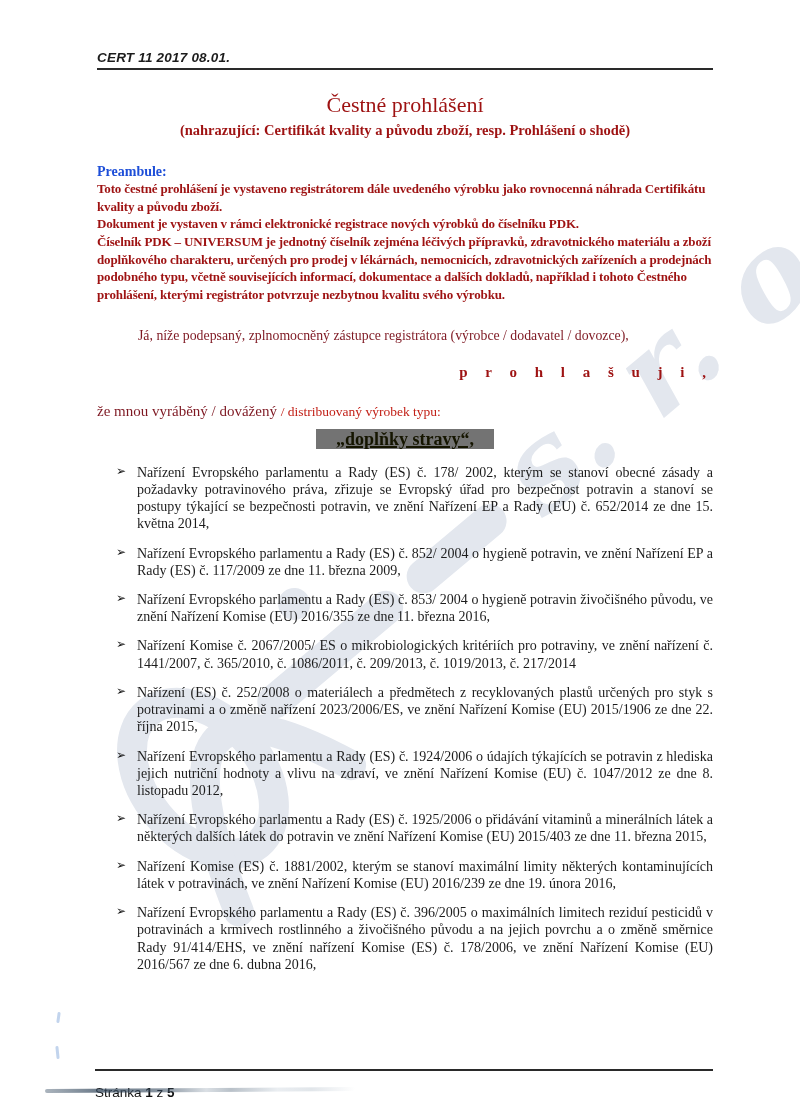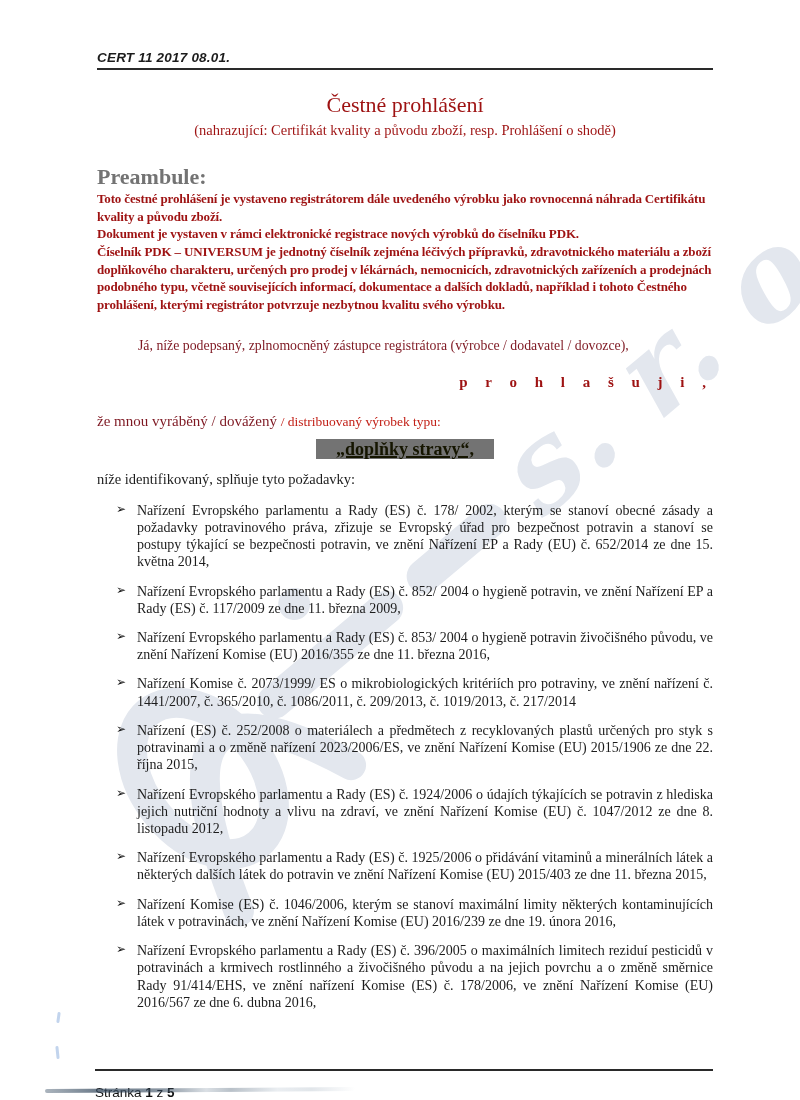--- a/index.html
+++ b/index.html
@@ -9,23 +9,23 @@
   }
   .wm{position:absolute;inset:0;z-index:0;pointer-events:none;}
   .content{position:relative;z-index:1;padding:50px 87px 0 97px;}
   
   .doc-header{
     font-family:"Liberation Sans","DejaVu Sans",sans-serif;font-style:italic;font-weight:700;
     font-size:13.5px;text-align:left;border-bottom:2px solid #2a2a2a;padding-bottom:3px;letter-spacing:.2px;
   }
   
   .title{margin-top:22px;text-align:center;font-weight:400;font-size:22px;color:#9e1212;}
-  .subtitle{margin-top:4px;text-align:center;font-weight:400;font-size:14.5px;color:#9e1212;}
+  .subtitle{margin-top:4px;text-align:center;font-weight:700;font-size:14.5px;color:#9e1212;}
   
-  .pre-head{margin-top:25px;font-weight:700;font-size:22px;color:#737373;}
+  .pre-head{margin-top:25px;font-weight:700;font-size:14px;color:#1d4ed8;}
   .pre-par{margin:0;font-weight:700;font-size:13px;line-height:1.36;color:#9e1212;letter-spacing:-.15px;text-align:left;}
   
   .intro{margin-top:24px;font-size:13.8px;color:#7e1822;text-indent:41px;}
   .verb{margin-top:20px;text-align:right;font-weight:700;font-size:15px;letter-spacing:7px;color:#9e1212;}
   .product-line{margin-top:22px;font-size:15px;color:#7e1822;}
   .product-line .bright{font-size:13.5px;color:#c22017;}
   .hl-line{margin-top:9px;text-align:center;}
   .hl{
     background:#737373;color:#151500;font-weight:700;font-size:18px;
     text-decoration:underline;text-decoration-thickness:2px;padding:0 20px;
@@ -85,31 +85,30 @@
     <div class="intro">Já, níže podepsaný, zplnomocněný zástupce registrátora (výrobce / dodavatel / dovozce),</div>
 
     <div class="verb">p r o h l a š u j i ,</div>
 
     <div class="product-line"><span>že mnou vyráběný / dovážený  </span><span class="bright">/ distribuovaný výrobek typu:</span></div>
 
     <div class="hl-line">
       <span class="hl">„doplňky stravy“,</span>
     </div>
 
-    <div class="req-intro">níže identifikovaný, splňuje tyto požadavky:</div>
 
     <ul class="reg-list">
         <li class="reg-item"><span class="marker">➢</span><span><span class="b">Nařízení Evropského parlamentu a Rady (ES) č. 178/ 2002</span><span>, kterým se stanoví obecné zásady a požadavky potravinového práva, zřizuje se Evropský úřad pro bezpečnost potravin a stanoví se postupy týkající se bezpečnosti potravin, ve znění Nařízení EP a Rady (EU) č. </span><span class="b">652/2014</span><span> ze dne 15. května 2014,</span></span></li>
         <li class="reg-item"><span class="marker">➢</span><span><span class="b">Nařízení Evropského parlamentu a Rady (ES) č. 852/ 2004</span><span> o hygieně potravin, ve znění Nařízení EP a Rady (ES) č. </span><span class="b">117/2009</span><span> ze dne 11. března 2009,</span></span></li>
         <li class="reg-item"><span class="marker">➢</span><span><span class="b">Nařízení Evropského parlamentu a Rady (ES) č. 853/ 2004</span><span> o hygieně potravin živočišného původu, ve znění Nařízení Komise (EU) </span><span class="b">2016/355</span><span> ze dne 11. března 2016,</span></span></li>
-        <li class="reg-item"><span class="marker">➢</span><span><span class="b">Nařízení Komise č. 2073/1999/ ES</span><span> o mikrobiologických kritériích pro potraviny, ve znění </span><span class="b">nařízení č. 1441/2007, č. 365/2010, č. 1086/2011, č. 209/2013, č. 1019/2013, č. 217/2014</span></span></li>
+        <li class="reg-item"><span class="marker">➢</span><span><span class="b">Nařízení Komise č. 2067/2005/ ES</span><span> o mikrobiologických kritériích pro potraviny, ve znění </span><span class="b">nařízení č. 1441/2007, č. 365/2010, č. 1086/2011, č. 209/2013, č. 1019/2013, č. 217/2014</span></span></li>
         <li class="reg-item"><span class="marker">➢</span><span><span class="b">Nařízení (ES) č. 252/2008</span><span> o materiálech a předmětech z recyklovaných plastů určených pro styk s potravinami a o změně nařízení 2023/2006/ES, ve znění Nařízení Komise (EU) </span><span class="b">2015/1906</span><span> ze dne 22. října 2015,</span></span></li>
         <li class="reg-item"><span class="marker">➢</span><span><span class="b">Nařízení Evropského parlamentu a Rady (ES) č. 1924/2006</span><span>  o údajích týkajících se potravin z hlediska jejich nutriční hodnoty a vlivu na zdraví, ve znění Nařízení Komise (EU) č. </span><span class="b">1047/2012</span><span> ze dne 8. listopadu 2012,</span></span></li>
         <li class="reg-item"><span class="marker">➢</span><span><span class="b">Nařízení Evropského parlamentu a Rady (ES) č. 1925/2006</span><span>  o přidávání vitaminů a minerálních látek a některých dalších látek do potravin ve znění Nařízení Komise (EU) </span><span class="b">2015/403</span><span> ze dne 11. března 2015,</span></span></li>
-        <li class="reg-item"><span class="marker">➢</span><span><span class="b">Nařízení Komise (ES) č. 1046/2006</span><span>, kterým se stanoví maximální limity některých kontaminujících látek v potravinách, ve znění Nařízení Komise (EU) </span><span class="b">2016/239</span><span> ze dne 19. února 2016,</span></span></li>
+        <li class="reg-item"><span class="marker">➢</span><span><span class="b">Nařízení Komise (ES) č. 1881/2002</span><span>, kterým se stanoví maximální limity některých kontaminujících látek v potravinách, ve znění Nařízení Komise (EU) </span><span class="b">2016/239</span><span> ze dne 19. února 2016,</span></span></li>
         <li class="reg-item"><span class="marker">➢</span><span><span class="b">Nařízení Evropského parlamentu a Rady (ES) č. 396/2005</span><span> o maximálních limitech reziduí pesticidů v potravinách a krmivech rostlinného a živočišného původu a na jejich povrchu a o změně směrnice Rady 91/414/EHS, ve znění nařízení Komise (ES) č. 178/2006, ve znění Nařízení Komise (EU) </span><span class="b">2016/567</span><span> ze dne 6. dubna 2016,</span></span></li>
       </ul>
 
   </div>
 
   <div class="footer"><span>Stránka </span><span class="b">1</span><span> z </span><span class="b">5</span></div>
 
   <div class="smudge"></div>
   <div class="mark-a"></div>
   <div class="mark-b"></div>

